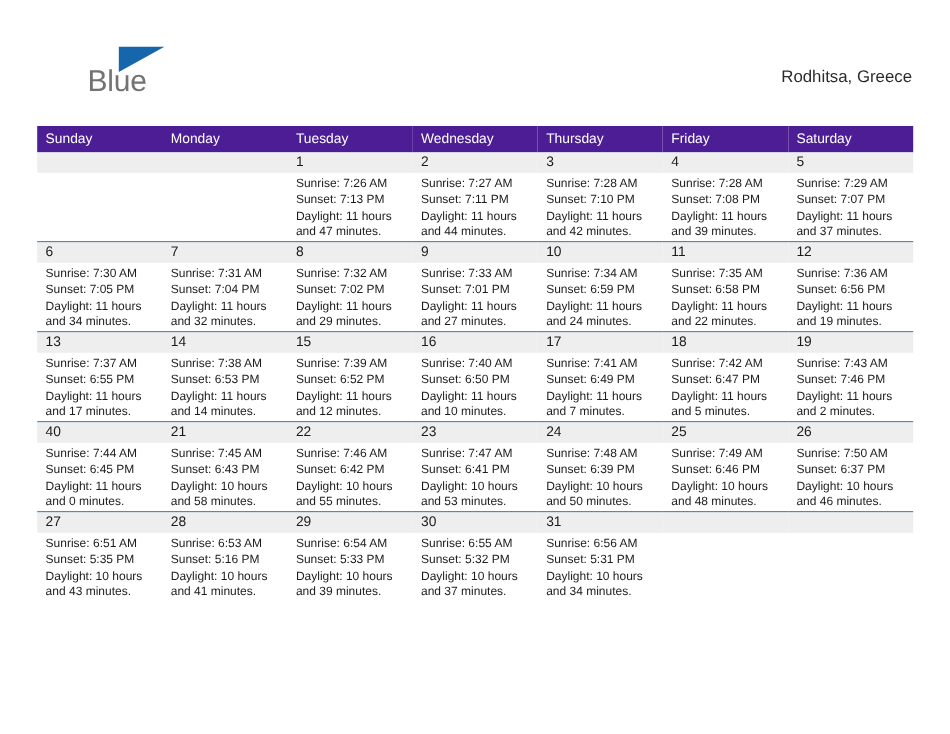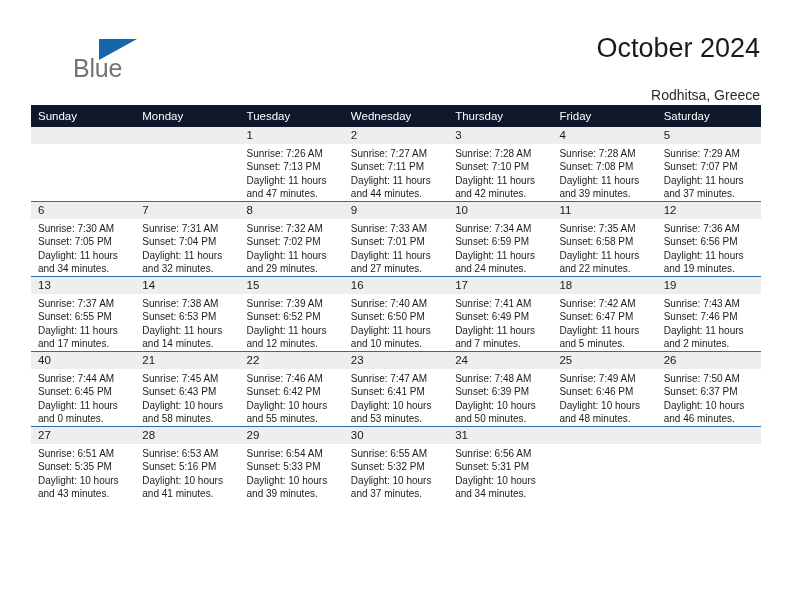--- a/index.html
+++ b/index.html
@@ -90,21 +90,21 @@
   .calendar {
     position: absolute;
     left: 31px;
     top: 105px;
     width: 730px;
     border-collapse: collapse;
     table-layout: fixed;
   }
 
   .calendar th {
-    background: #0f172a;
+    background: #4c1d95;
     color: #ffffff;
     font-size: 11.5px;
     font-weight: normal;
     text-align: left;
     padding: 5px 0 5px 7px;
     height: 12px;
     border: none;
   }
 
   .week-row td {
@@ -151,21 +151,20 @@
 <div class="page">
 
   <div class="header">
 
     <div class="logo">
       <span class="logo-triangle"></span>
       <span class="logo-blue">Blue</span>
     </div>
 
     <div class="title-block">
-      <div class="cal-title">October 2024</div>
       <div class="cal-subtitle">Rodhitsa, Greece</div>
     </div>
 
   </div>
 
   <table class="calendar">
     <thead>
       <tr id="weekday-row">
           <th>Sunday</th>
           <th>Monday</th>

